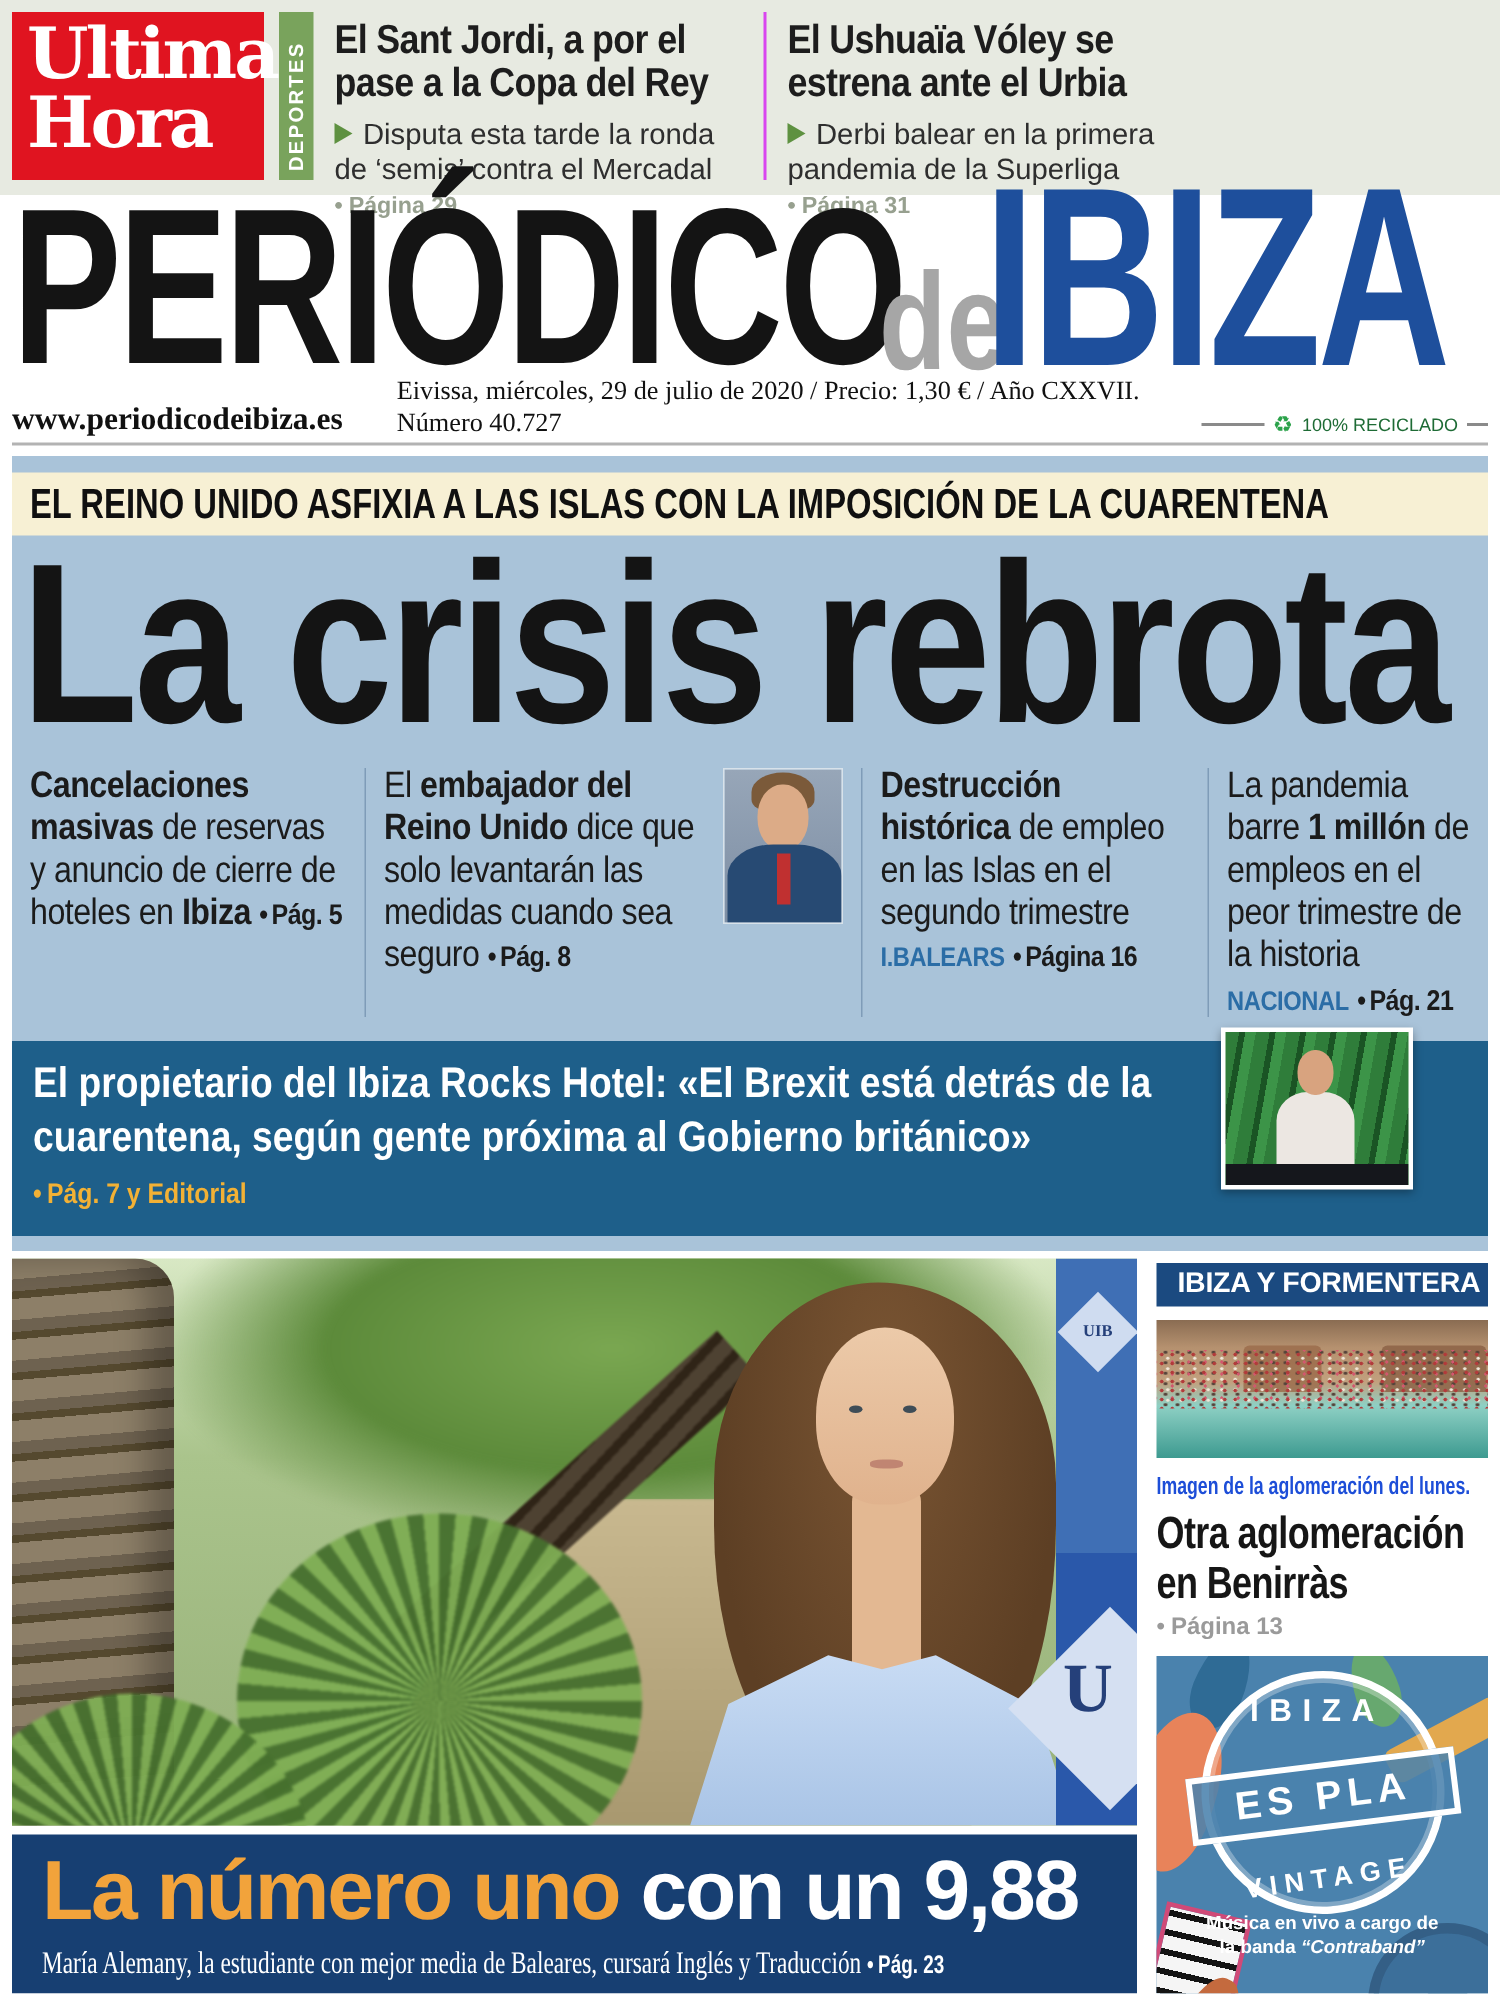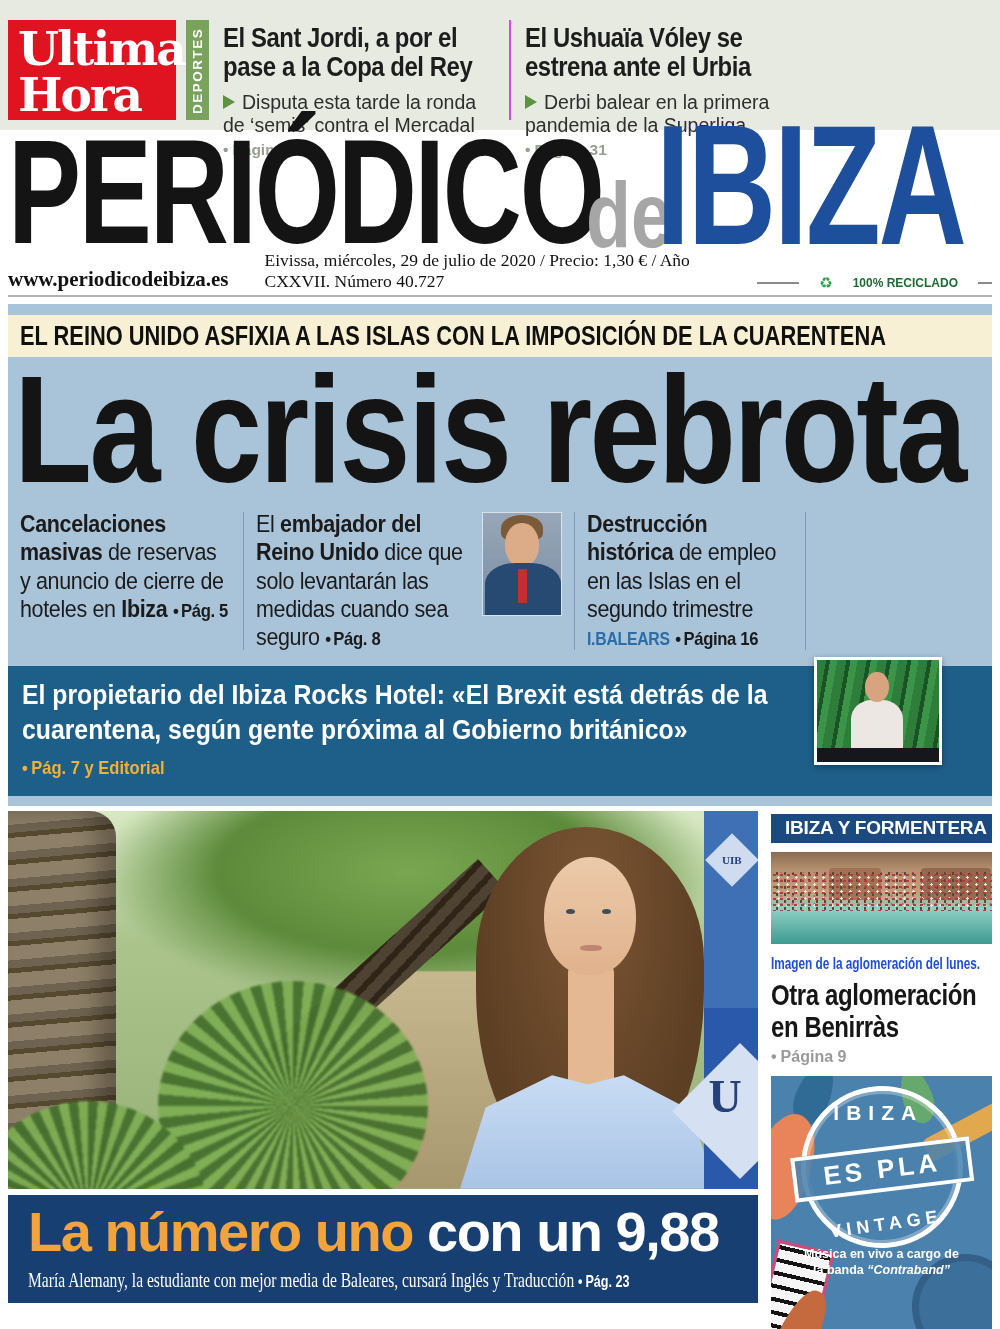--- a/index.html
+++ b/index.html
@@ -1,21 +1,21 @@
 <!DOCTYPE html>
 <html><head>
 <meta charset="utf-8">
 <style>
   html,body{margin:0;padding:0;background:#fff}
   .page{position:relative;width:1000px;height:1329px;overflow:hidden;background:#fff;
         font-family:"Liberation Sans",sans-serif;color:#1a1a1a}
   .fit{display:inline-block;transform-origin:left top}
 
   
-  .topbar{display:flex;align-items:stretch;background:#e7eae1;padding:20px 8px 10px;height:130px;box-sizing:border-box}
+  .topbar{display:flex;align-items:stretch;background:#e7eae1;padding:8px 8px 10px;height:130px;box-sizing:border-box}
   .uh-logo{width:168px;background:#e01420;color:#fff;font-family:"DejaVu Serif",serif;font-weight:bold;
            padding:6px 10px 4px;box-sizing:border-box;line-height:.98;font-size:47px;letter-spacing:-2px}
   .deportes{width:23px;background:#79a35c;color:#fff;margin-left:10px;writing-mode:vertical-rl;
             transform:rotate(180deg);font-size:13.5px;font-weight:bold;letter-spacing:1.5px;
             display:flex;align-items:center;padding:6px 0;box-sizing:border-box}
   .tstory{padding:2px 14px;box-sizing:border-box}
   .ts1{width:300px}.ts2{width:295px}.ts3{flex:1;border-left:1px solid #bfc7b8}
   .ts2{border-left:2px solid #d946ef}
   .tstory h3{font-size:27px;letter-spacing:-0.5px;color:#1d1d1d;line-height:1.08;margin:2px 0 9px;font-weight:800}
   .tsub{font-size:19.5px;color:#2e2e2e;line-height:1.17}
@@ -27,21 +27,21 @@
   
   .mast{position:relative;height:128px;margin:0 8px}
   .mast span{white-space:nowrap;line-height:1;display:inline-block;transform-origin:left top;font-weight:800}
   .m-per{position:absolute;left:0;top:-12px;font-size:148px;letter-spacing:-3px;transform:scaleX(.74);color:#141414}
   .m-de{position:absolute;left:578px;top:39px;font-size:92px;color:#a6a6a6;transform:scaleX(.8)}
   .m-ib{position:absolute;left:648px;top:-30px;font-size:170px;letter-spacing:-3px;color:#1e4f9c;transform:scaleX(.72)}
   .m-yf{position:absolute;right:8px;top:102px;font-size:27px;color:#1e4f9c;letter-spacing:-0.5px}
   .dl{display:flex;align-items:flex-end;margin:4px 8px 0;height:30px}
   .dl .web{font-family:"Liberation Serif",serif;font-weight:700;font-size:21px;color:#111}
   .dl .date{font-family:"Liberation Serif",serif;font-size:17.5px;color:#111;margin-left:36px;flex:1}
-  .rec{display:flex;align-items:center;gap:20px;font-size:12px;font-weight:700;color:#1e6b35;white-space:nowrap}
+  .rec{display:flex;align-items:center;gap:6px;font-size:12px;font-weight:400;color:#1e6b35;white-space:nowrap}
   .dash{height:2px;background:#8a8a8a}
   .rec-icon::before{content:"\267B";color:#2ba24a;font-size:15px;font-weight:normal}
   .rule{height:2px;background:#b3b3b3;margin:3px 8px 7px}
 
   
   .lead{margin:0 8px;background:#a9c3d9;padding-top:11px}
   .kicker{background:#f7f0d4;padding:5px 12px;font-size:28px;font-weight:800;color:#101010;overflow:hidden;white-space:nowrap}
   .bigh{padding:4px 6px 0;overflow:hidden;white-space:nowrap}
   .bigh .fit{font-size:152px;font-weight:800;letter-spacing:-3px;line-height:.9;transform:scaleX(.84);color:#141414}
   .subrow{display:flex;padding:12px 0 10px}
@@ -226,20 +226,23 @@
           <div class="amb-face"></div>
           <div class="amb-suit"></div>
           <div class="amb-tie"></div>
         </div>
       </div>
       <div class="vdiv"></div>
       <div class="sub s3">
         <span class="fit" style="width:114%;transform:scaleX(.877)"><b>Destrucción histórica</b><span> de empleo en las Islas en el segundo trimestre</span><br><span class="secref">I.BALEARS</span> <span class="pageb">Página 16</span></span>
       </div>
       <div class="vdiv"></div>
+      <div class="sub s4">
+        <span class="fit" style="width:114%;transform:scaleX(.877)"><span>La pandemia barre </span><b>1 millón</b><span> de empleos en el peor trimestre de la historia </span><span class="secref">NACIONAL</span> <span class="pageb">Pág. 21</span></span>
+      </div>
     </div>
 
     <div class="banner">
       <div class="t"><span class="fit" style="width:115%;transform:scaleX(.87)"><span>El propietario del Ibiza Rocks Hotel:  «El Brexit está detrás de la cuarentena, según gente próxima al Gobierno británico»</span> <span class="pg">Pág. 7 y Editorial</span></span></div>
       <div class="bphoto">
         <div class="scene">
           <div class="bman-shirt"></div>
           <div class="bman-head"></div>
           <div class="bman-band"></div>
         </div>
@@ -288,21 +291,21 @@
       <div class="sbar">IBIZA Y FORMENTERA</div>
 
       <div class="beach">
         <div class="hut h1"></div>
         <div class="hut h2"></div>
         <div class="crowd"></div>
       </div>
 
       <div class="bcaption"><span class="fit">Imagen de la aglomeración del lunes.</span></div>
       <div class="bhead"><span class="fit">Otra aglomeración en Benirràs</span></div>
-      <div class="bpg2">Página 9</div>
+      <div class="bpg2">Página 13</div>
 
       <div class="ad">
         <div class="d-leaf dl1"></div>
         <div class="d-leaf dl2"></div>
         <div class="d-leaf dl3"></div>
         <div class="d-orange"></div>
         <div class="d-trumpet"></div>
         <div class="d-key"></div>
         <div class="d-drum"></div>
         <div class="d-guitar"></div>

